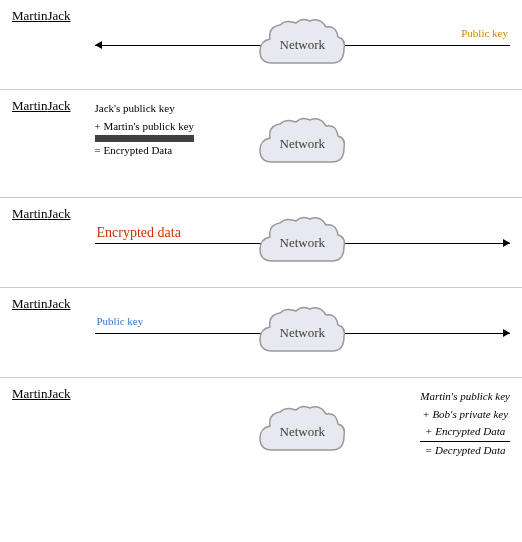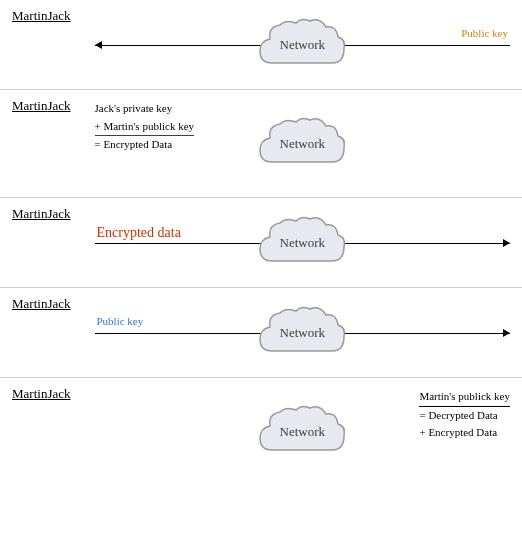--- a/index.html
+++ b/index.html
@@ -89,23 +89,23 @@
 </div>
 
 <div class="row row-2">
   <div class="row-header">
     <span class="person-name">Martin</span>
     <span class="person-name">Jack</span>
   </div>
   <div class="diagram-area">
 
     <div style="position:absolute;left:12px;top:2px;font-size:11px;line-height:1.6;">
-      <div>Jack's private key</div>
+      <div>Jack's publick key</div>
       <div>+ Martin's publick key</div>
-      <div style="border-top:1px solid #404040;">= Encrypted Data</div>
+      <div style="border-top:7px solid #404040;">= Encrypted Data</div>
     </div>
 
     <div class="cloud-container">
       <svg class="cloud-svg" viewBox="0 0 100 60" xmlns="http://www.w3.org/2000/svg">
         <path d="M20,48 Q8,48 8,36 Q8,26 18,24 Q16,12 28,10 Q34,4 44,8 Q50,2 58,6 Q68,2 74,12 Q84,10 86,22 Q94,24 92,34 Q92,48 80,48 Z" fill="#e8e8f0" stroke="#999" stroke-width="1.5"></path>
       </svg>
       <span class="cloud-label">Network</span>
     </div>
   </div>
 </div>
@@ -154,24 +154,25 @@
   </div>
 </div>
 
 <div class="row row-5" style="border-bottom:none;">
   <div class="row-header">
     <span class="person-name">Martin</span>
     <span class="person-name">Jack</span>
   </div>
   <div class="diagram-area">
 
-    <div style="position:absolute;right:12px;top:2px;font-size:11px;line-height:1.6;text-align:left;">
+    <div style="position:absolute;right:12px;top:2px;font-size:11px;line-height:1.6;text-align:center;font-style:italic;">
       <div>Martin's publick key</div>
+      <div>+ Bob's private key</div>
+      <div>+ Encrypted Data</div>
       <div style="border-top:1px solid #000;">= Decrypted Data</div>
-      <div>+ Encrypted Data</div>
     </div>
 
     <div class="cloud-container">
       <svg class="cloud-svg" viewBox="0 0 100 60" xmlns="http://www.w3.org/2000/svg">
         <path d="M20,48 Q8,48 8,36 Q8,26 18,24 Q16,12 28,10 Q34,4 44,8 Q50,2 58,6 Q68,2 74,12 Q84,10 86,22 Q94,24 92,34 Q92,48 80,48 Z" fill="#e8e8f0" stroke="#999" stroke-width="1.5"></path>
       </svg>
       <span class="cloud-label">Network</span>
     </div>
   </div>
 </div>

